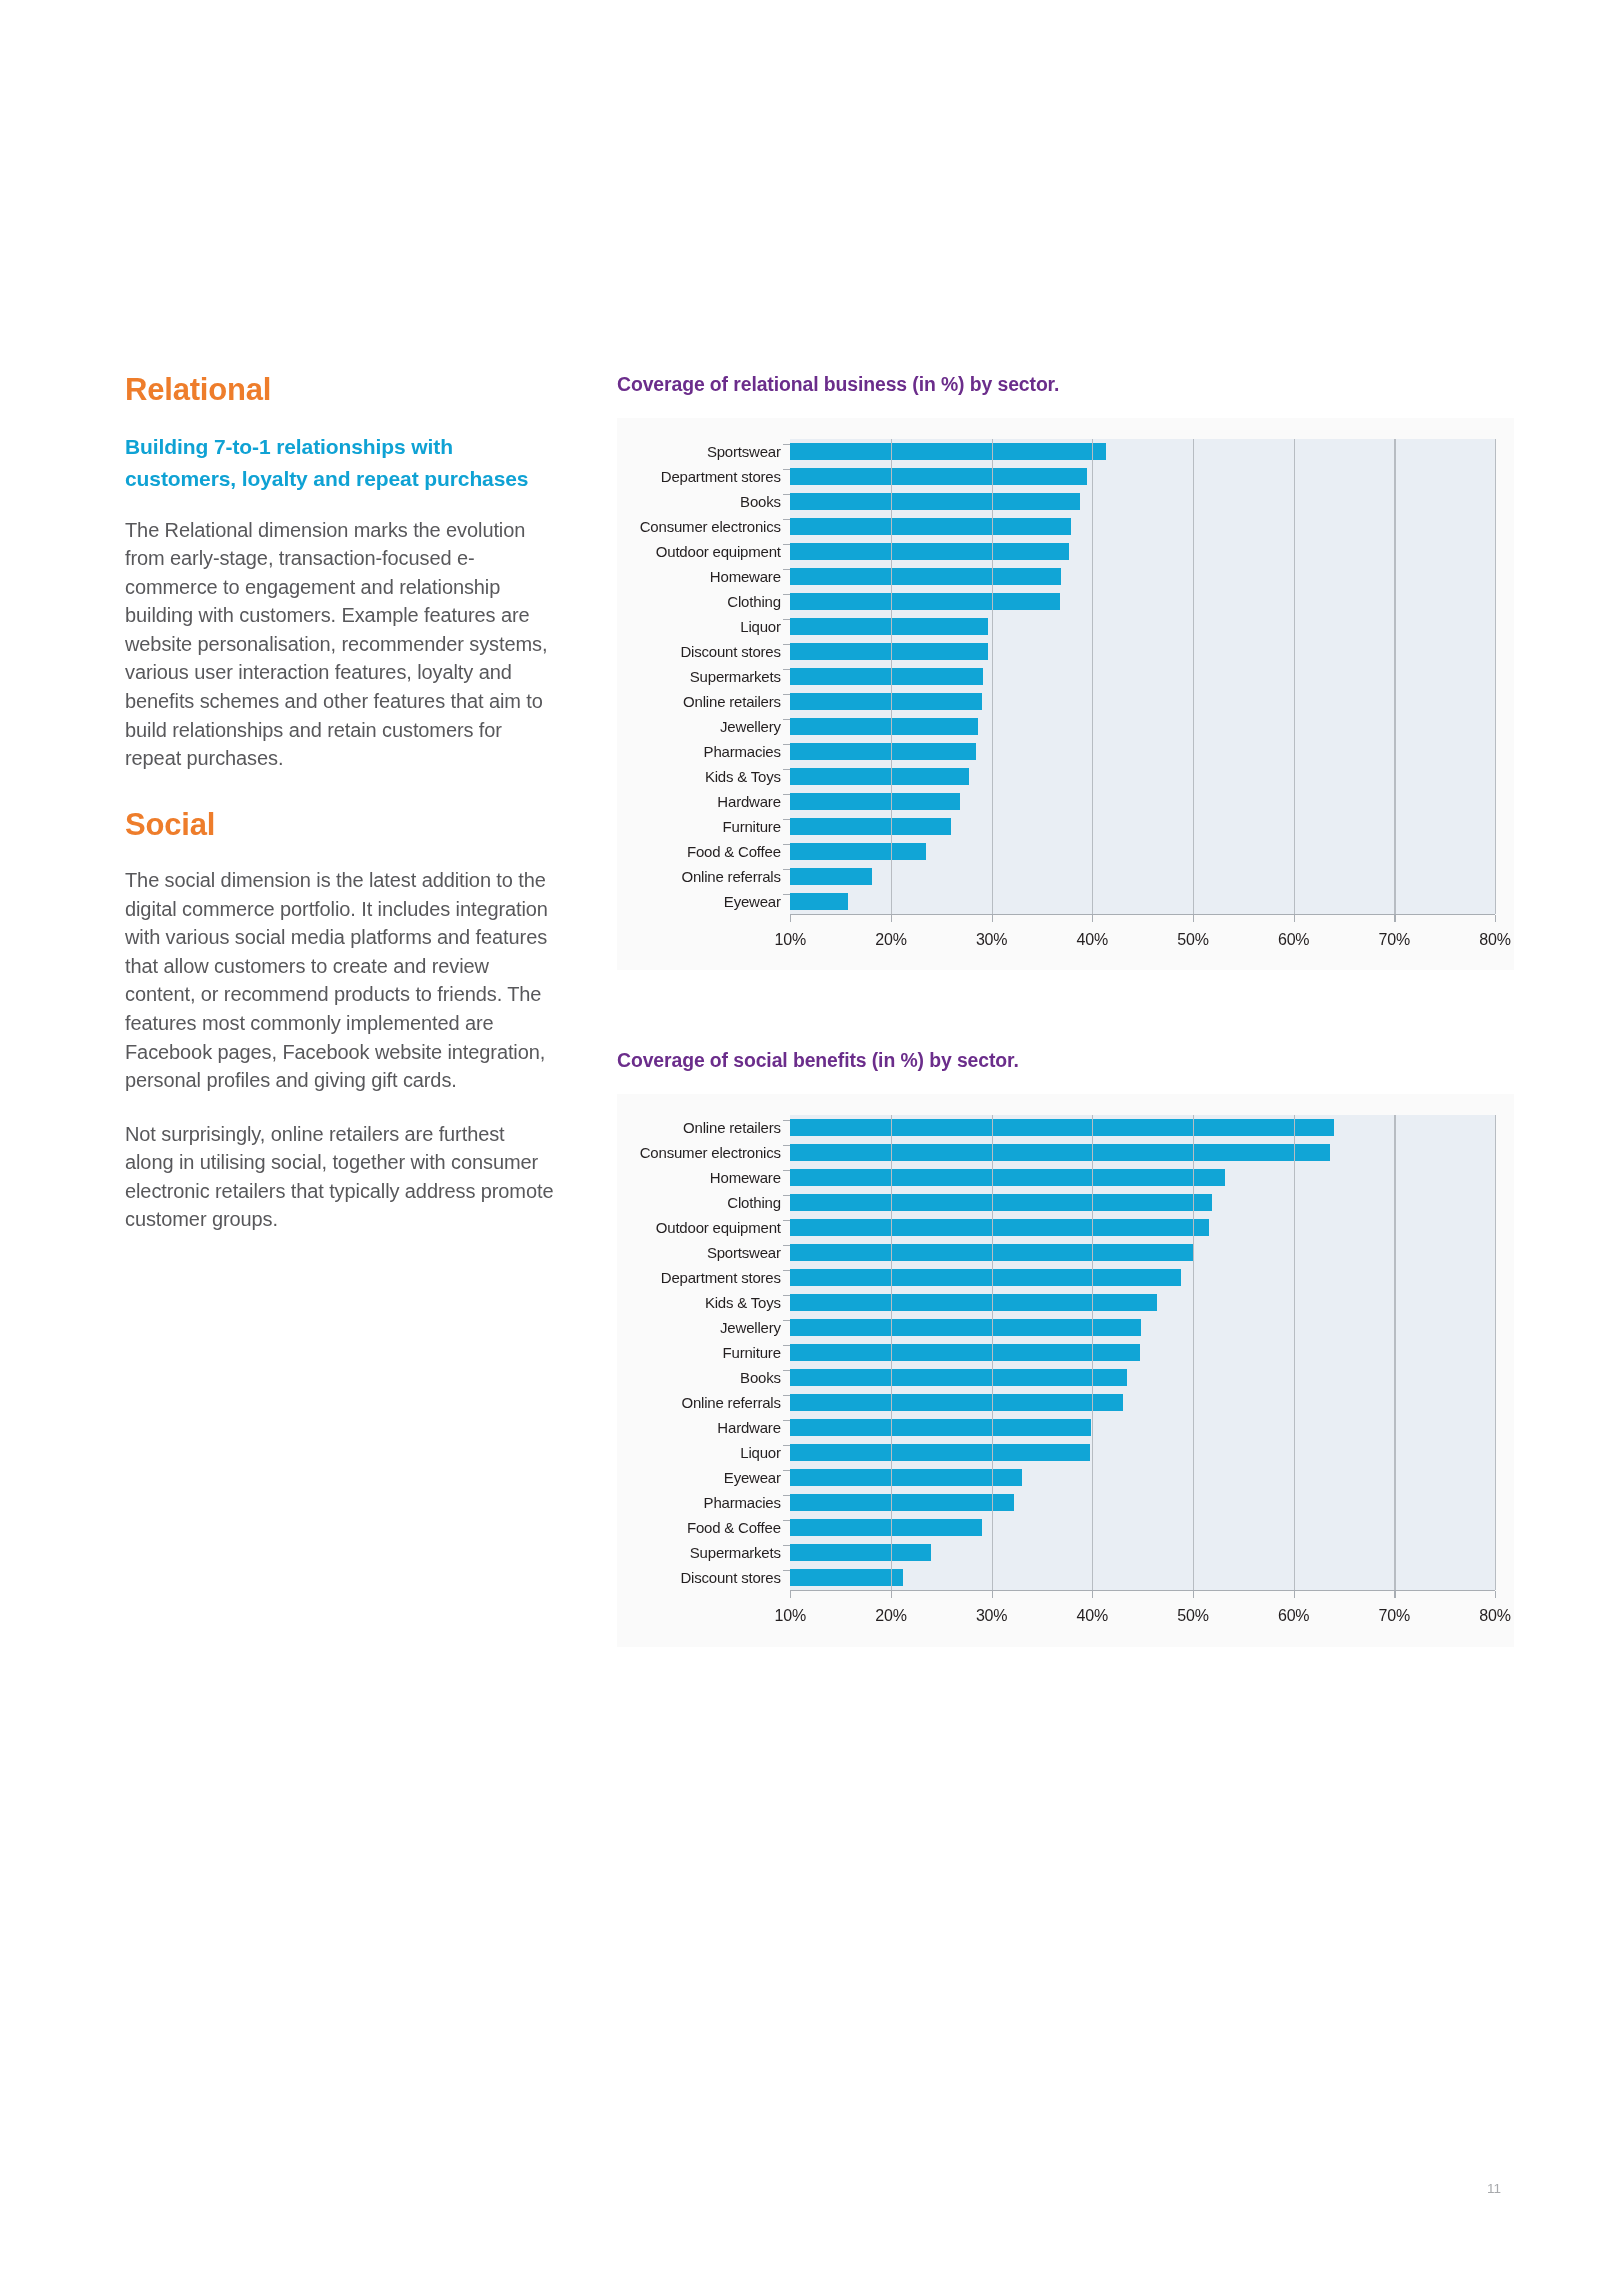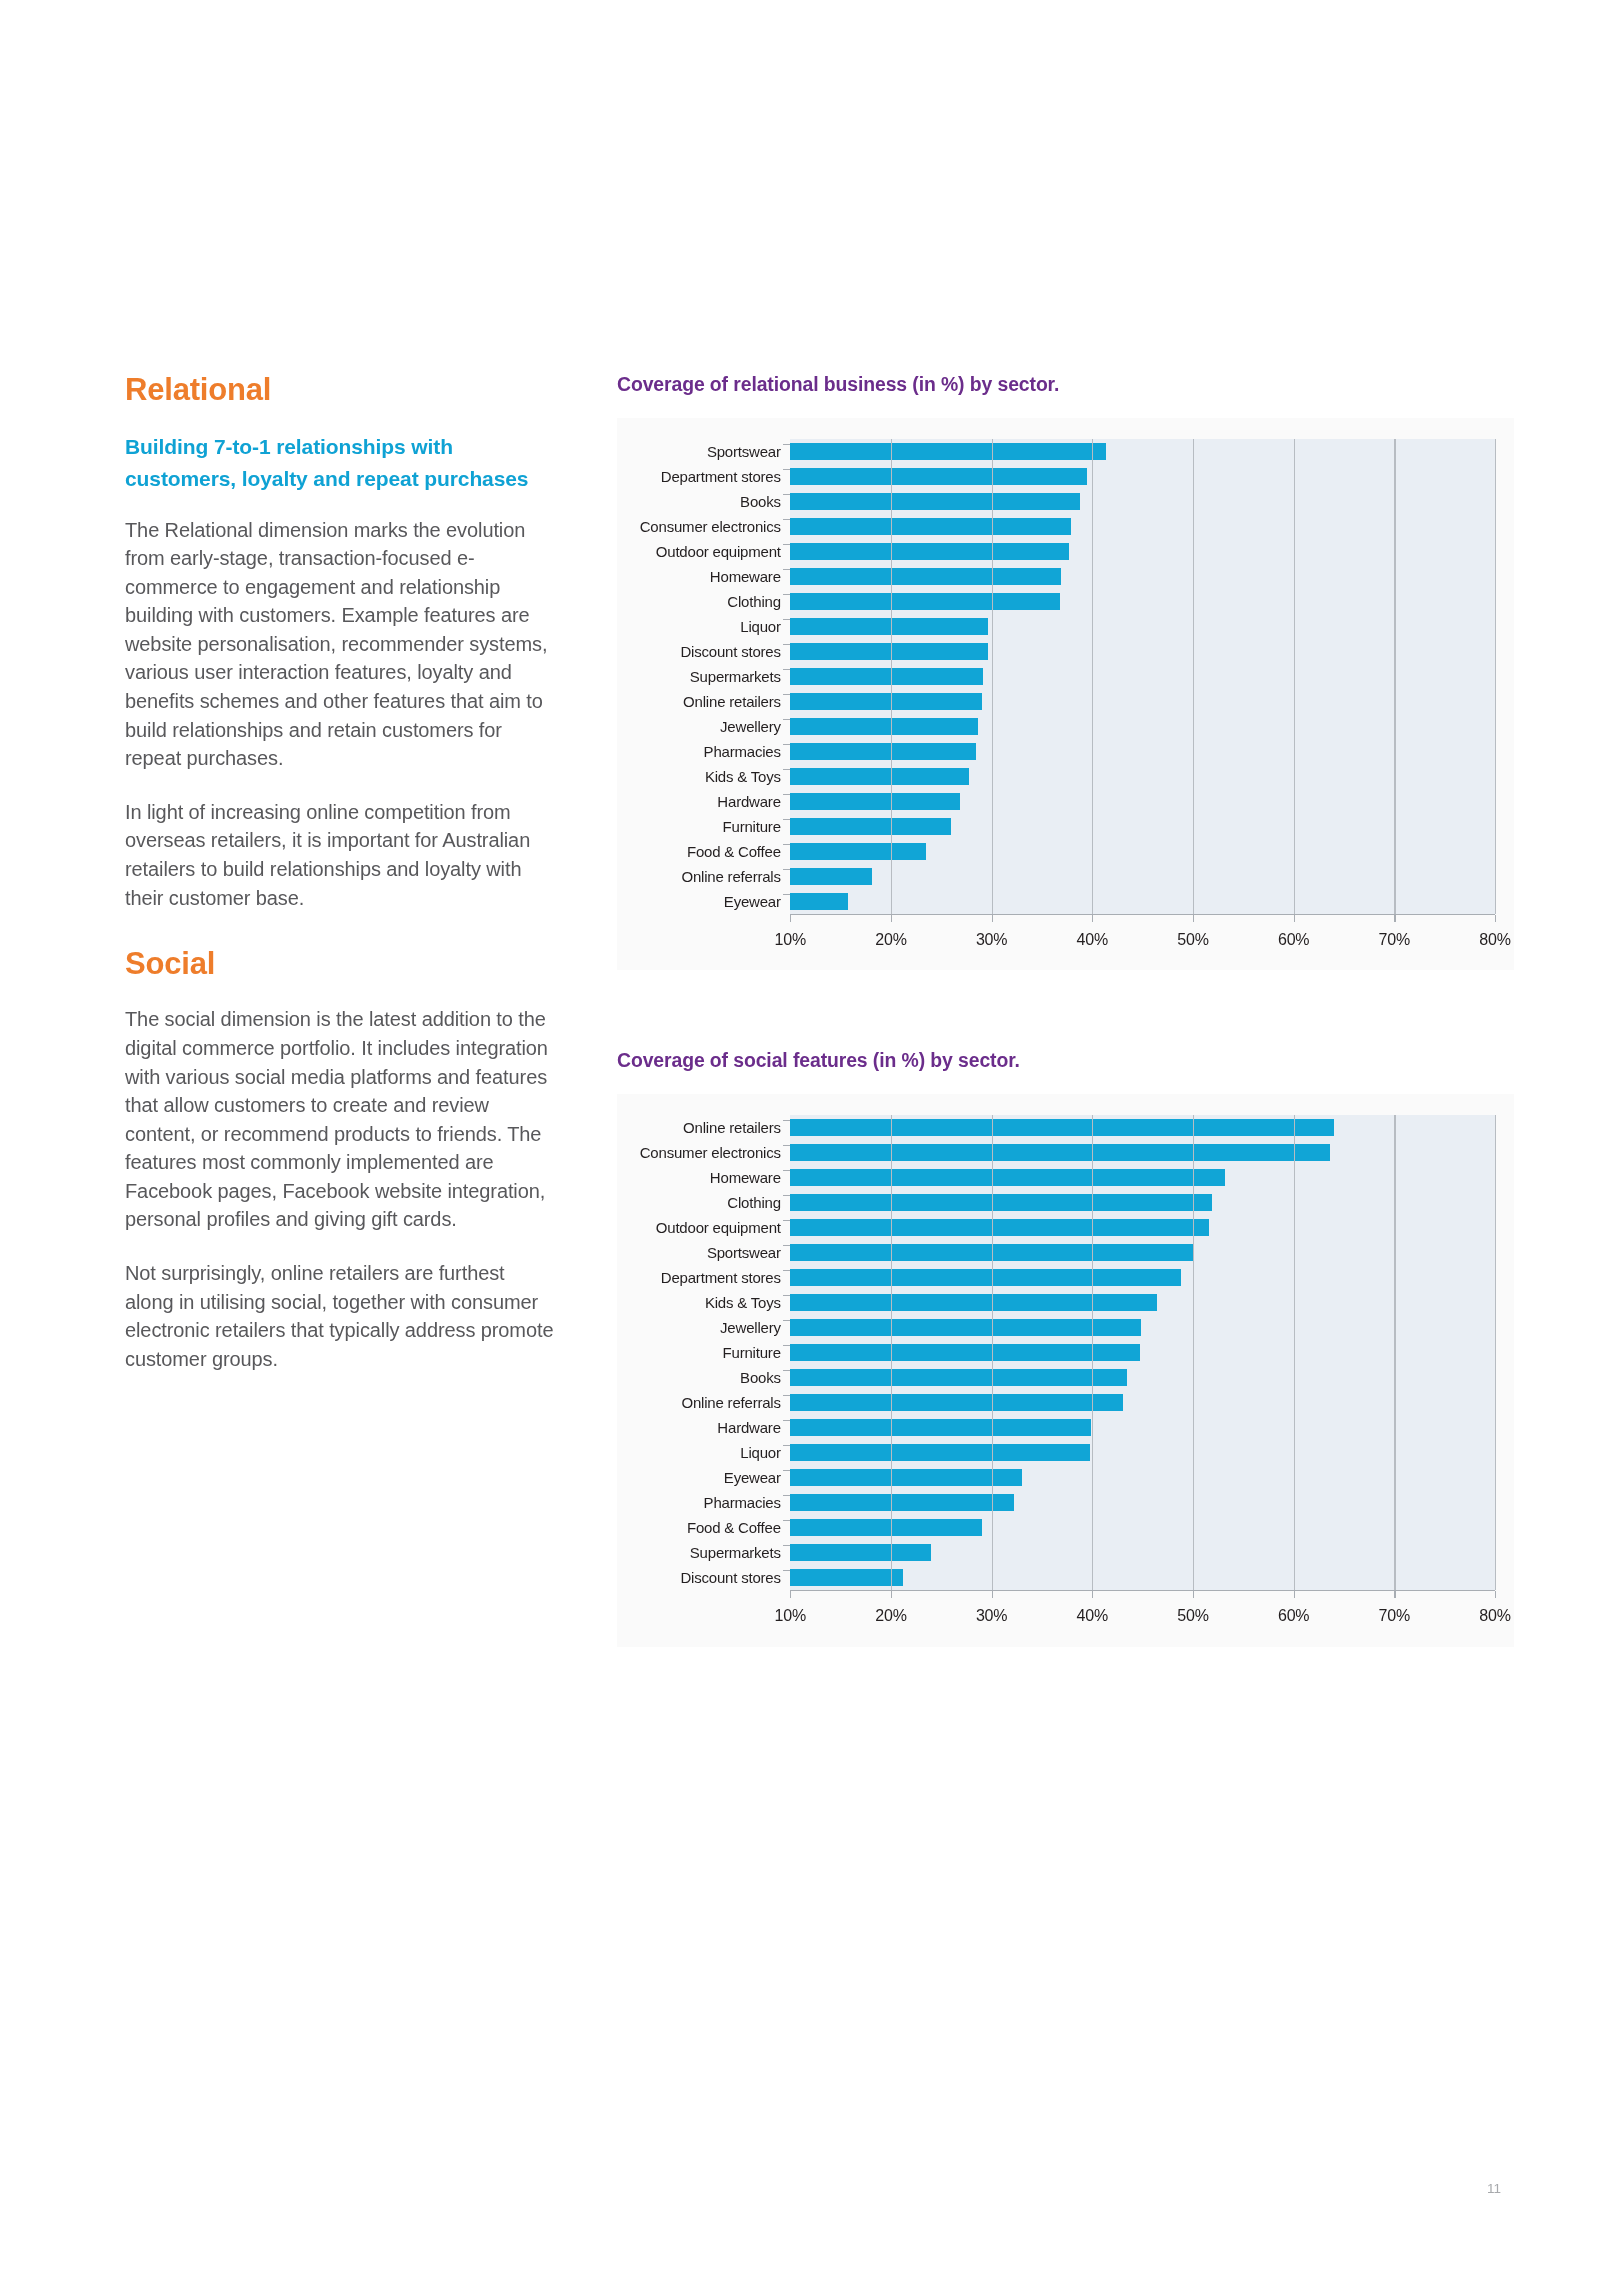--- a/index.html
+++ b/index.html
@@ -77,21 +77,20 @@
 
 <div class="page">
 
   <div class="left-col">
 
     <h1 class="section-title">Relational</h1>
 
     <h2 class="sub-title">Building 7-to-1 relationships with customers, loyalty and repeat purchases</h2>
 
     <p class="body">The Relational dimension marks the evolution from early-stage, transaction-focused e-commerce to engagement and relationship building with customers.  Example features are website personalisation, recommender systems, various user interaction features, loyalty and benefits schemes and other features that aim to build relationships and retain customers for repeat purchases.</p>
-    <p class="body">In light of increasing online competition from overseas retailers, it is important for Australian retailers to build relationships and loyalty with their customer base.</p>
 
     <div class="social-block">
       <h1 class="section-title">Social</h1>
       <p class="body">The social dimension is the latest addition to the digital commerce portfolio.  It includes integration with various social media platforms and features that allow customers to create and review content, or recommend products to friends. The features most commonly implemented are Facebook pages, Facebook website integration, personal profiles and giving gift cards.</p>
       <p class="body">Not surprisingly, online retailers are furthest along in utilising social, together with consumer electronic retailers that typically address promote customer groups.</p>
     </div>
   </div>
 
   <div class="right-col">
 
@@ -242,21 +241,21 @@
             <div class="ticklabel" style="left: 57.1429%;">50%</div>
             <div class="ticklabel" style="left: 71.4286%;">60%</div>
             <div class="ticklabel" style="left: 85.7143%;">70%</div>
             <div class="ticklabel" style="left: 100%;">80%</div>
           </div>
         </div>
     </div>
 
     <div style="height:79px"></div>
 
-    <div class="chart-title">Coverage of social features (in %) by sector.</div>
+    <div class="chart-title">Coverage of social benefits (in %) by sector.</div>
     <div class="chart-box">
       <div class="chart-inner" id="chart-1">
           <div style="position: relative; display: flex; flex-direction: column;">
             <div class="row" style="height: 25px;">
               <div class="cat-label" style="position: relative;">Online retailers<div class="ytick" style="top: 0px;"></div></div>
               <div class="track" style="height: 25px;">
                 <div class="bar" title="Online retailers: 64%" style="width: 77.1429%; height: 17.4px; margin-top: 4px;"></div>
               </div>
             </div>
             <div class="row" style="height: 25px;">

